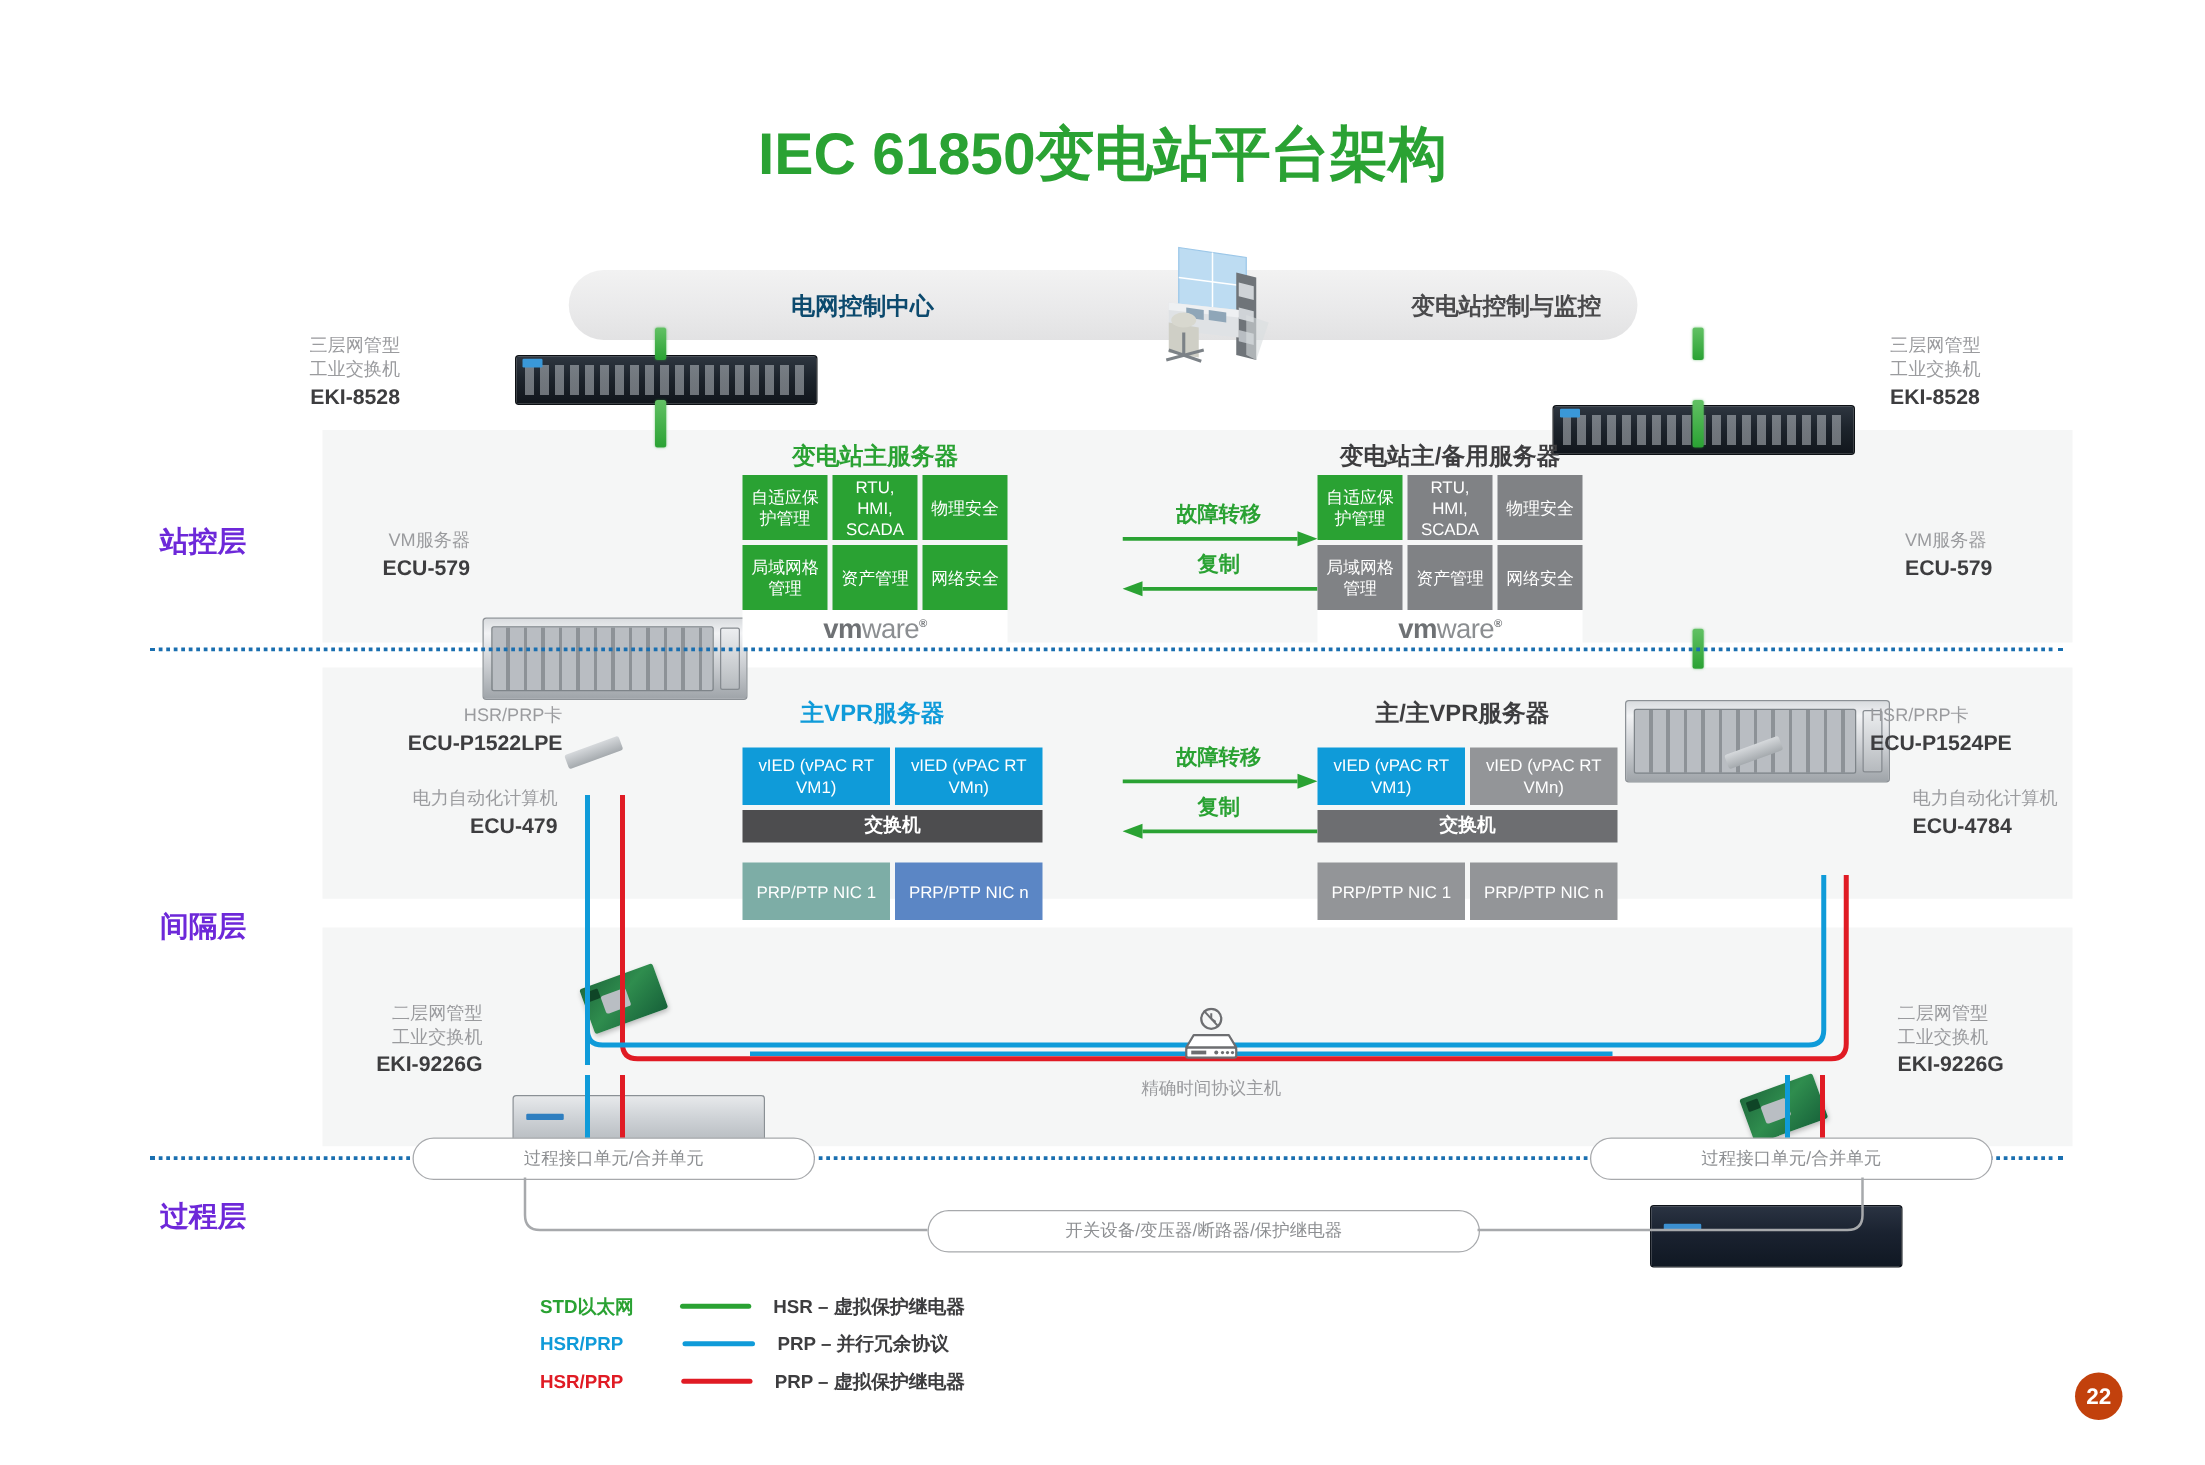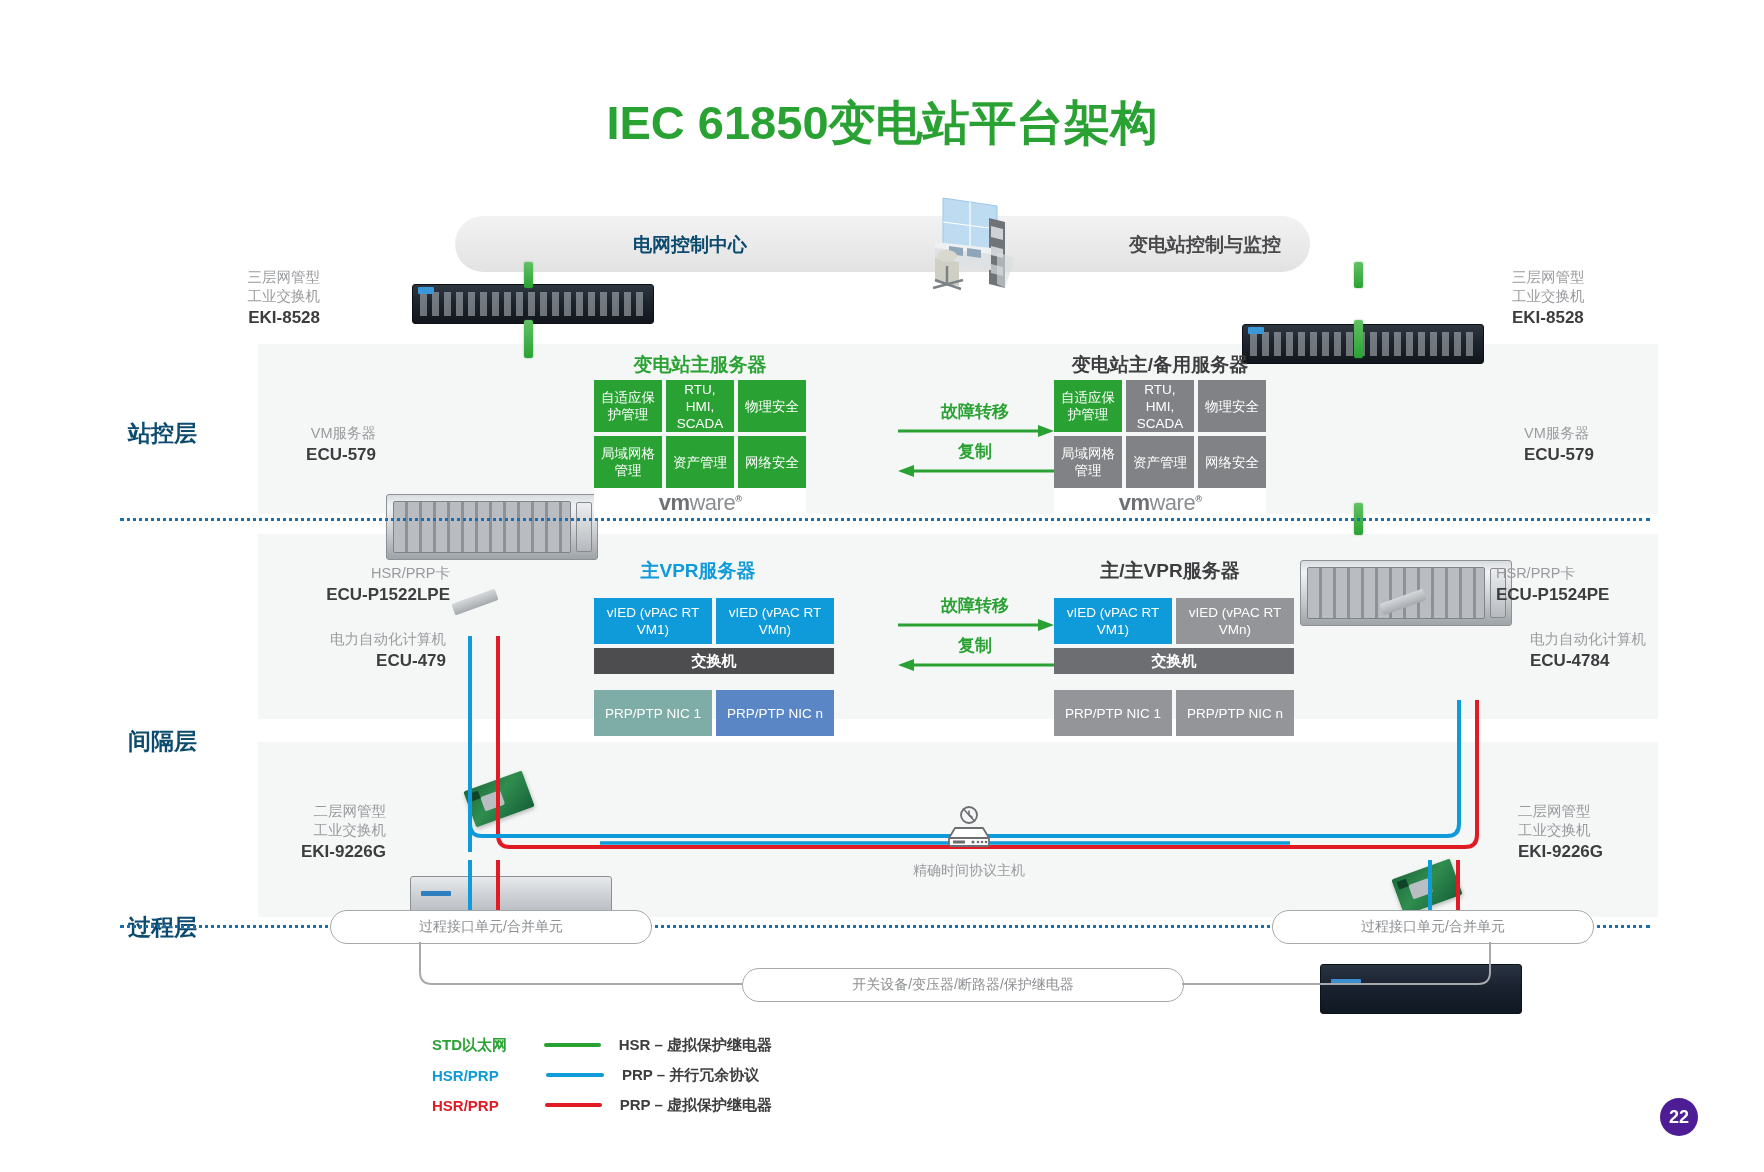--- a/index.html
+++ b/index.html
@@ -30,24 +30,24 @@
   #band-station{left:258px;top:344px;width:1400px;height:170px;}
   #band-bay{left:258px;top:534px;width:1400px;height:185px;}
   #band-process{left:258px;top:742px;width:1400px;height:175px;}
   
   .dotted-sep{
     height:0;border-top:3px dotted #1a6fb0;left:120px;width:1530px;
   }
   #sep-1{top:518px;}
   #sep-2{top:925px;}
   
-  .layer-caption{font-size:23px;font-weight:bold;color:#0c4a6e;left:128px;width:130px;}
+  .layer-caption{font-size:23px;font-weight:bold;color:#6d28d9;left:128px;width:130px;}
   #cap-station{top:418px;}
   #cap-bay{top:726px;}
-  #cap-process{top:912px;}
+  #cap-process{top:958px;}
   
   .dev-label{font-size:14.5px;line-height:19px;color:#9a9b9e;}
   .dev-label .model{font-size:17px;font-weight:bold;color:#3d3d3f;display:block;margin-top:2px;}
   .dev-label.r{text-align:right;}
   .dev-label.l{text-align:left;}
   
   .switch-img{
     background:linear-gradient(180deg,#2e3640 0%,#1d242c 45%,#11161c 100%);
     border-radius:3px;border:1px solid #0c1014;position:relative;overflow:hidden;
   }
@@ -144,21 +144,21 @@
   .pill{
     border:1.4px solid #a7a9ac;border-radius:20px;background:#ffffff;
     font-size:14px;color:#8d8f92;display:flex;align-items:center;justify-content:center;
   }
   
   .leg-tag{font-size:15px;font-weight:bold;}
   .leg-line{height:4px;border-radius:2px;}
   .leg-text{font-size:15px;font-weight:bold;color:#3d3d3f;}
   
   #page-number{
-    left:1660px;top:1098px;width:38px;height:38px;border-radius:19px;background:#4c1d95;
+    left:1660px;top:1098px;width:38px;height:38px;border-radius:19px;background:#c2410c;
     color:#fff;font-size:18px;font-weight:bold;display:flex;align-items:center;justify-content:center;
   }
   .green-conn{
     background:linear-gradient(180deg,#62c164,#2aa233);border-radius:2px;
     box-shadow:0 0 2px rgba(42,162,51,.6);
   }
 </style>
 </head>
 <body>
 

